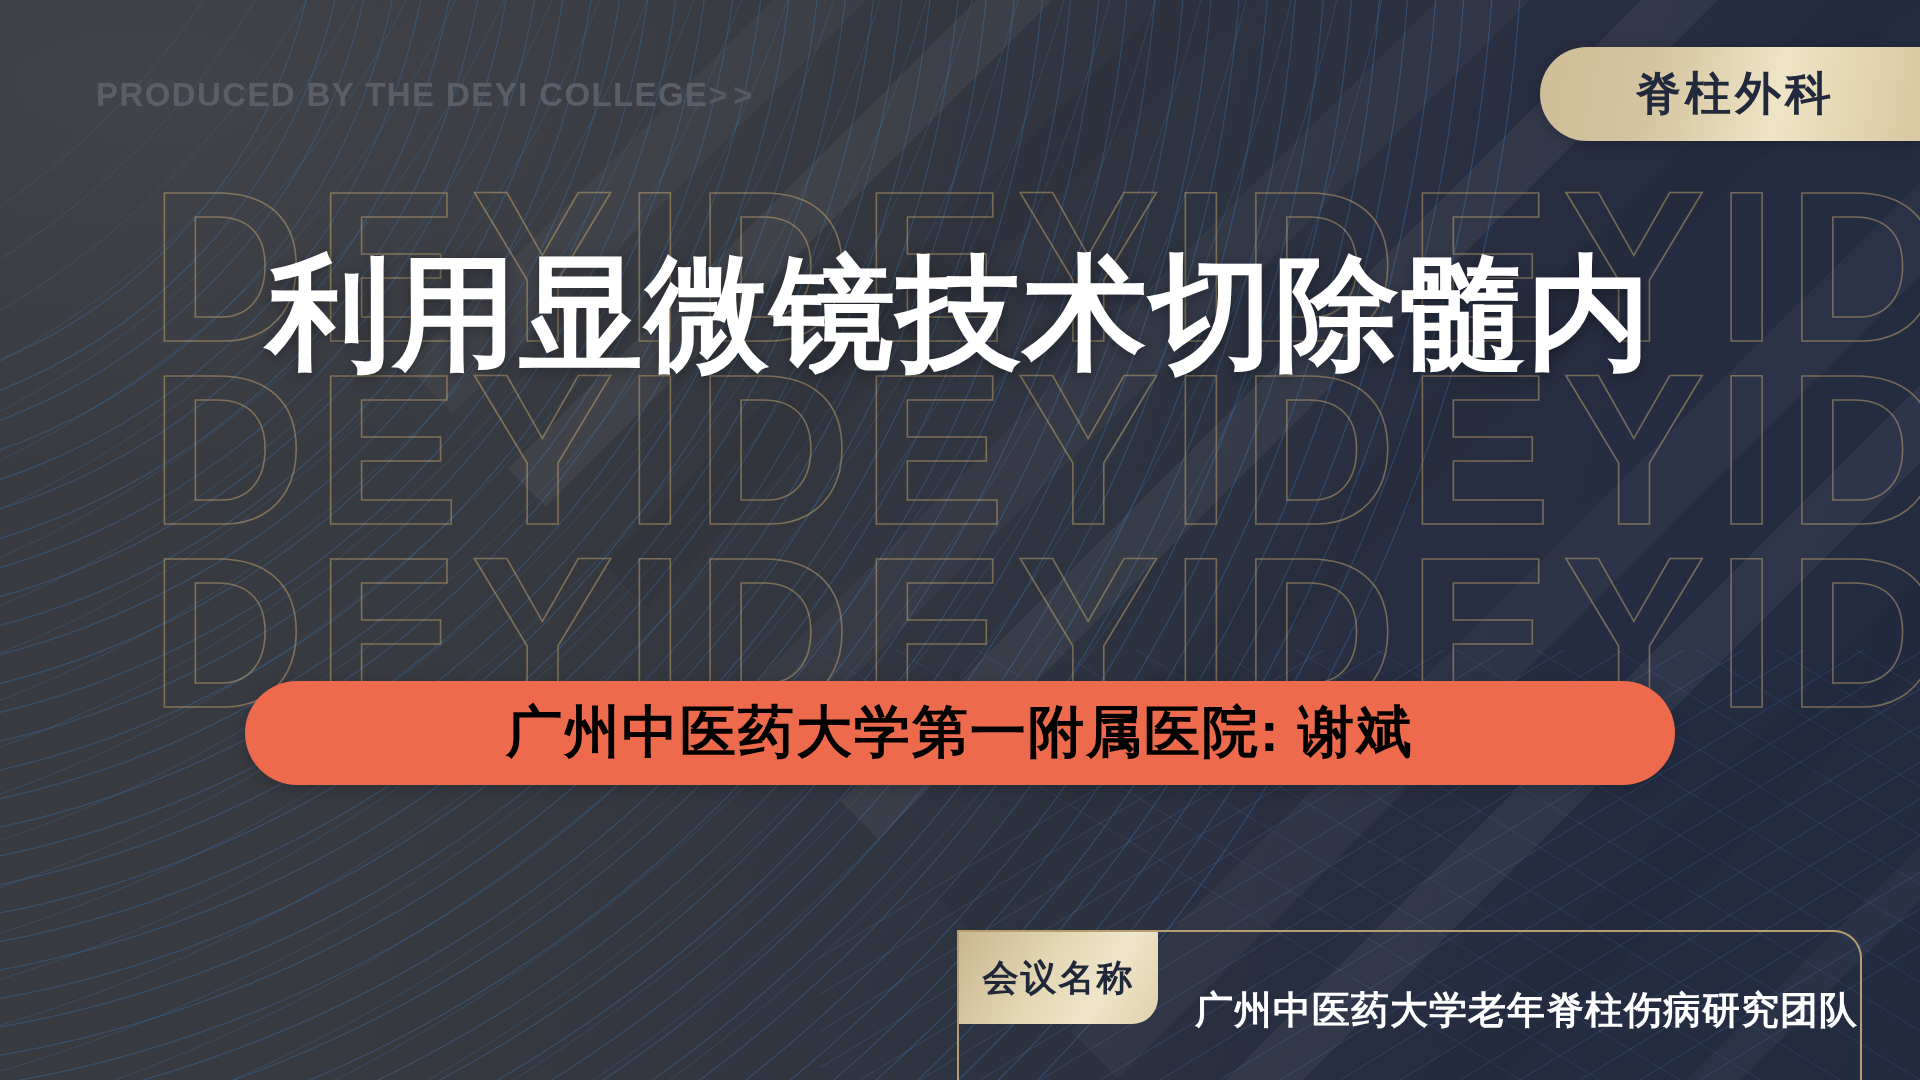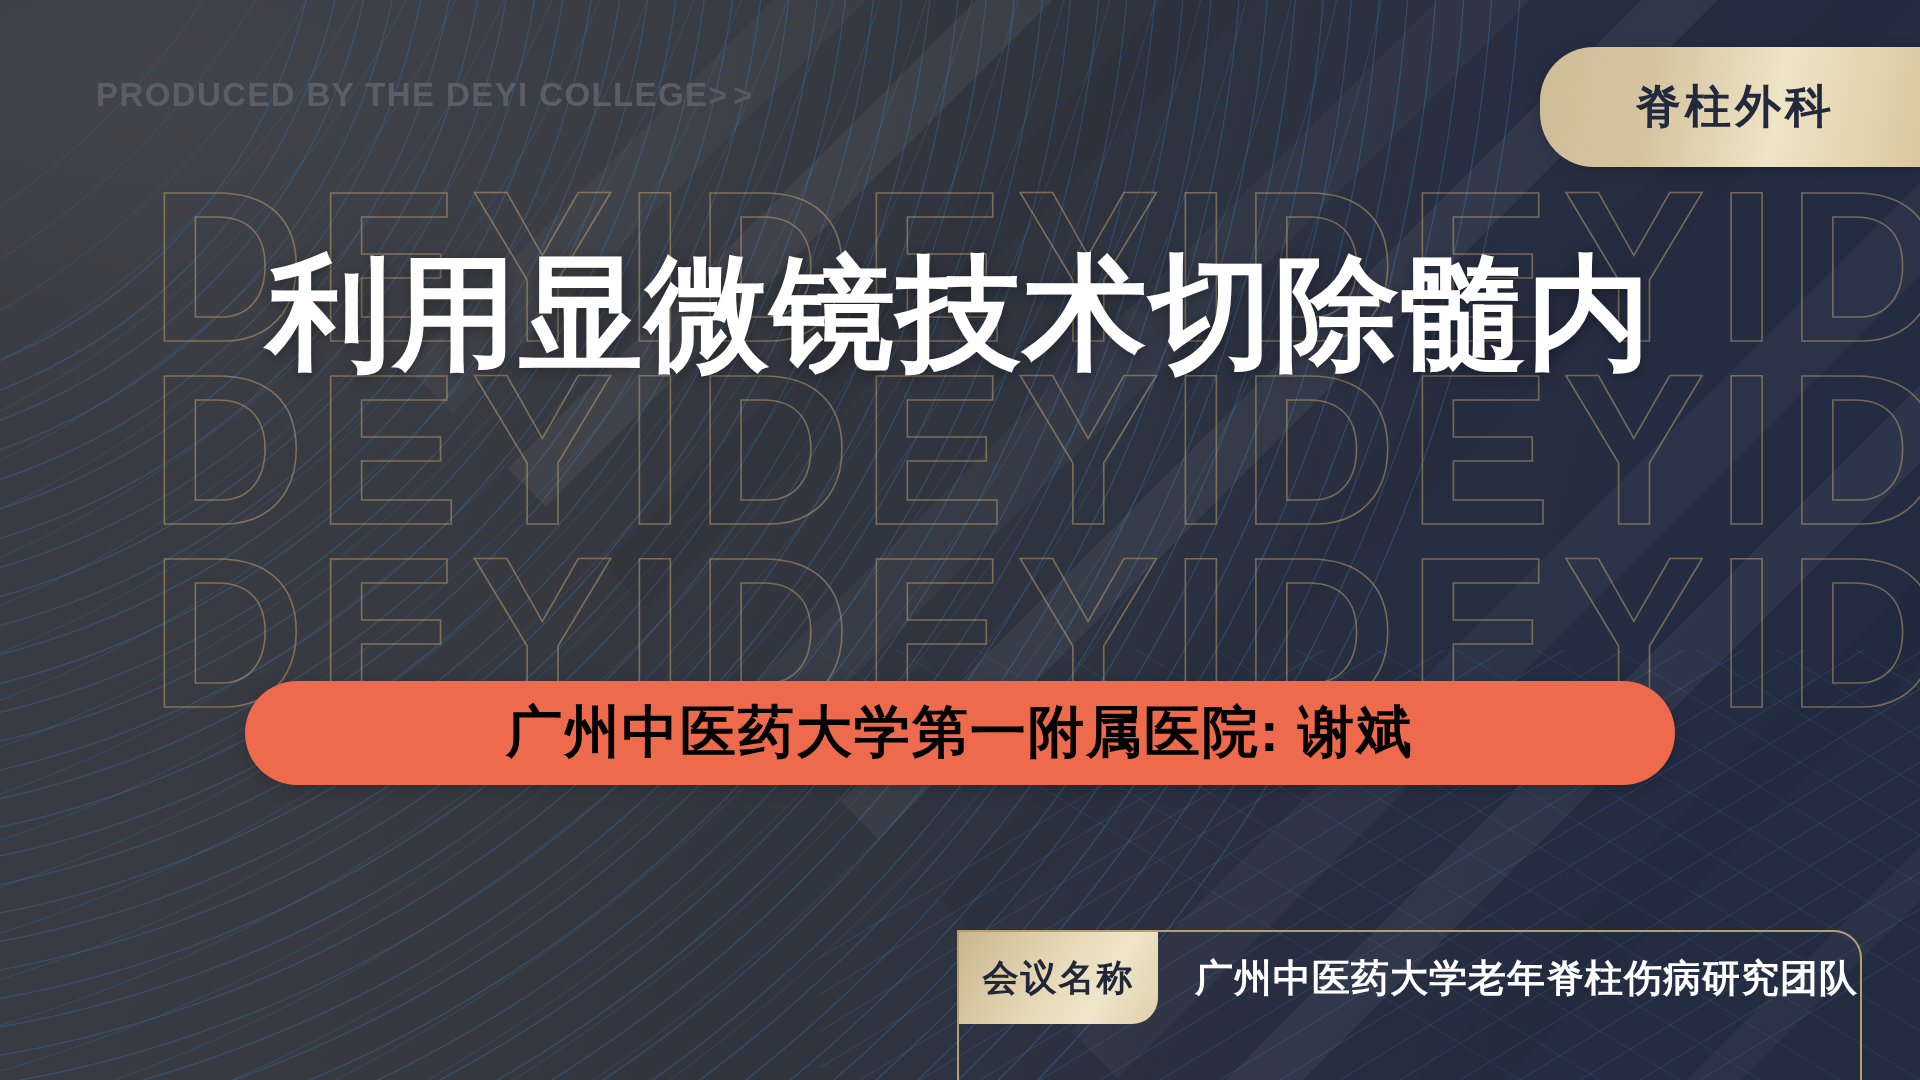--- a/index.html
+++ b/index.html
@@ -70,21 +70,21 @@
   .produced{
     font-size:33px;font-weight:700;letter-spacing:1.4px;
     color:#5b5e66;
   }
   .chev{
     font-size:32px;font-weight:700;letter-spacing:6px;color:#575a62;
   }
   
   .dept-badge{
     position:absolute;top:47px;right:0;
-    height:120px;min-width:380px;
+    height:94px;min-width:380px;
     padding:0 52px 0 62px;
     display:flex;align-items:center;justify-content:center;
     border-radius:54px 0 0 54px;
     background:linear-gradient(100deg,#cfbd98 0%,#d5c49f 30%,#efe4c6 62%,#e3d3ae 85%,#d8c7a1 100%);
     box-shadow:0 2px 14px rgba(0,0,0,.22);
   }
   .dept-badge span{
     font-size:46px;font-weight:700;letter-spacing:4px;color:#22293c;
     white-space:nowrap;
   }
@@ -126,22 +126,22 @@
     width:199px;height:92px;
     border-radius:0 0 26px 0;
     background:linear-gradient(120deg,#c9b68f 0%,#e6d8b6 45%,#efe5ca 70%,#e0d0ab 100%);
     display:flex;align-items:center;justify-content:center;
   }
   .meet-label span{
     font-size:36px;font-weight:700;letter-spacing:2px;color:#1f2738;
     white-space:nowrap;
   }
   .meet-name{
-    position:absolute;left:236px;top:0;height:92px;
-    display:flex;align-items:center;
+    position:absolute;left:236px;top:12px;height:92px;
+    display:flex;align-items:flex-end;
   }
   .meet-name span{
     font-size:38px;font-weight:700;letter-spacing:1px;color:#ffffff;
     white-space:nowrap;
   }
 </style>
 </head>
 <body>
 
 <div id="slide">

